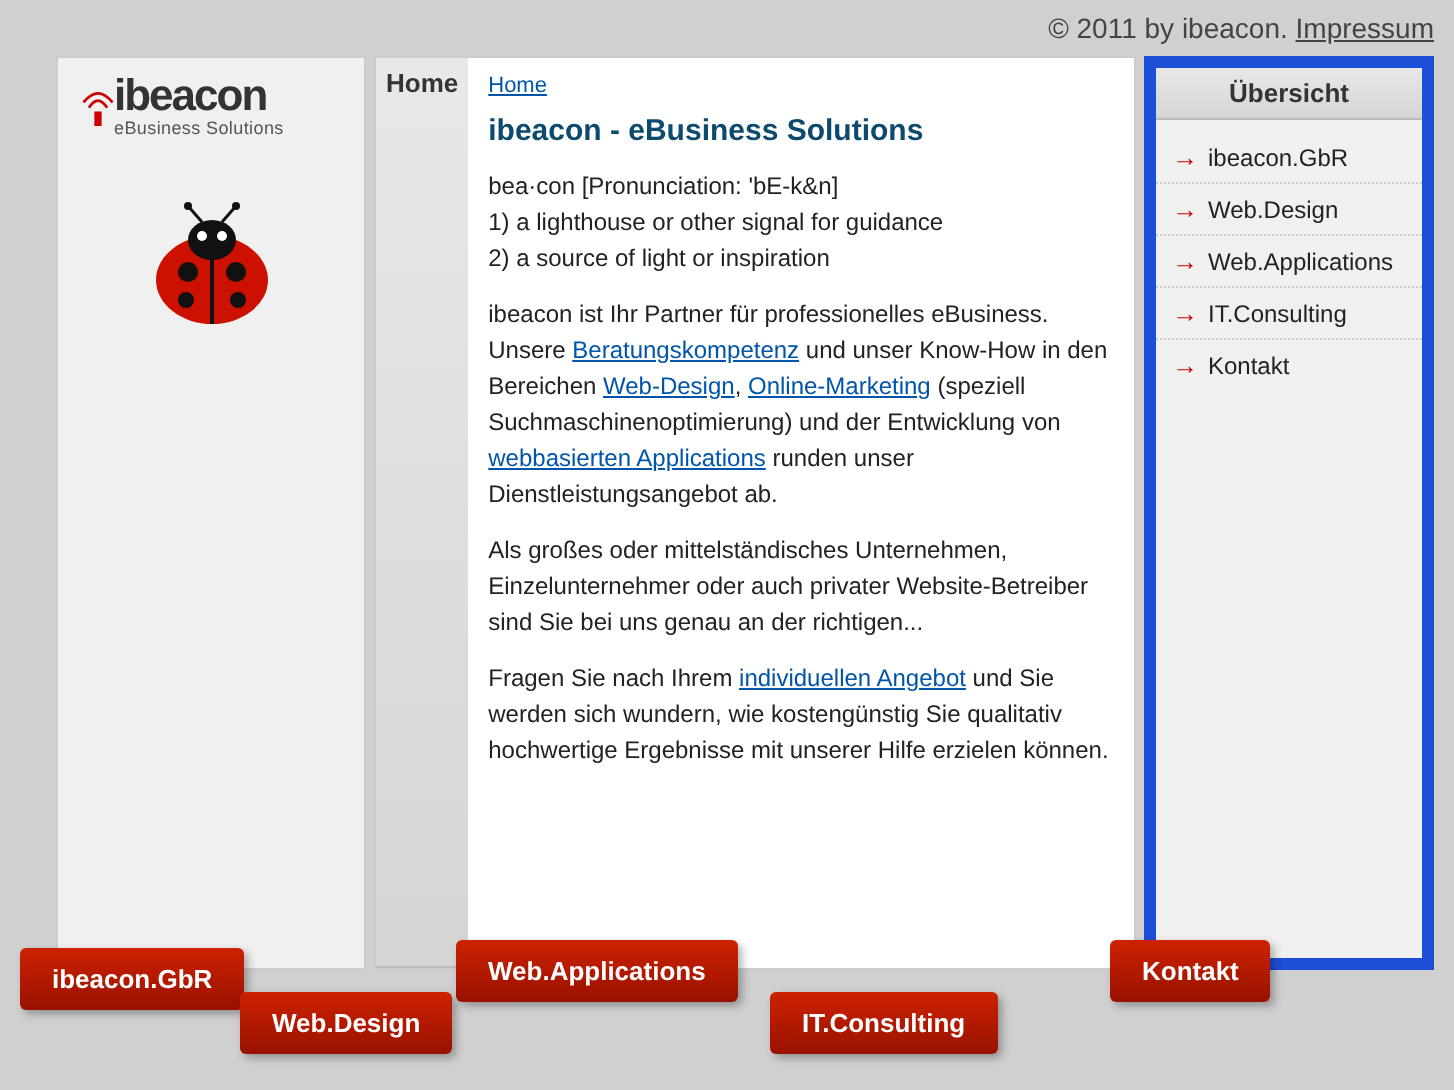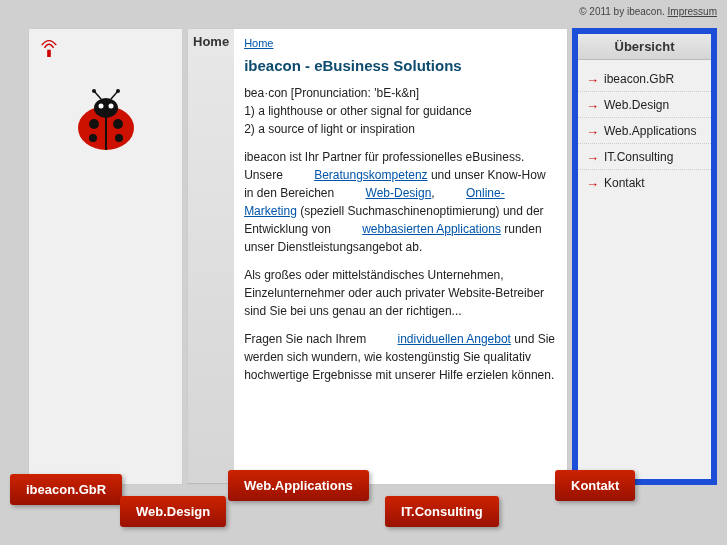--- a/index.html
+++ b/index.html
@@ -12,21 +12,21 @@
       color: #222;
       overflow: hidden;
       position: relative;
     }
 
     
     .top-bar {
       position: absolute;
       top: 6px;
       right: 10px;
-      font-size: 10px;
+      font-size: 14px;
       color: #444;
       text-align: center;
     }
     .top-bar a {
       color: #444;
       text-decoration: underline;
     }
 
     
     .main-wrapper {
@@ -132,21 +132,20 @@
 
     .content-body p {
       margin-bottom: 10px;
       line-height: 1.5;
       font-size: 12px;
     }
 
     .content-body a {
       color: #0055aa;
       text-decoration: underline;
-      margin-left: 28px;
     }
 
     
     .right-panel {
       width: 145px;
       border: 6px solid #1d4ed8;
       background: #f0f0f0;
       display: flex;
       flex-direction: column;
       flex-shrink: 0;
@@ -229,20 +228,24 @@
 
 <div class="main-wrapper">
 
   <div class="left-panel">
     <div class="logo-area">
       <svg class="signal-icon" viewBox="0 0 16 22" xmlns="http://www.w3.org/2000/svg">
         <rect x="6" y="14" width="4" height="8" fill="#cc0000"></rect>
         <path d="M3 12 Q8 4 13 12" stroke="#cc0000" stroke-width="1.5" fill="none"></path>
         <path d="M0 9 Q8 -1 16 9" stroke="#cc0000" stroke-width="1.5" fill="none"></path>
       </svg>
+      <div class="logo-text">
+        <span class="logo-name">ibeacon</span>
+        <span class="logo-subtitle">eBusiness Solutions</span>
+      </div>
     </div>
 
     <div class="ladybug-container">
       <svg width="80" height="70" viewBox="0 0 80 70" xmlns="http://www.w3.org/2000/svg">
 
         <ellipse cx="40" cy="42" rx="28" ry="22" fill="#cc1100"></ellipse>
 
         <ellipse cx="40" cy="22" rx="12" ry="10" fill="#111"></ellipse>
 
         <line x1="40" y1="20" x2="40" y2="64" stroke="#111" stroke-width="2"></line>

